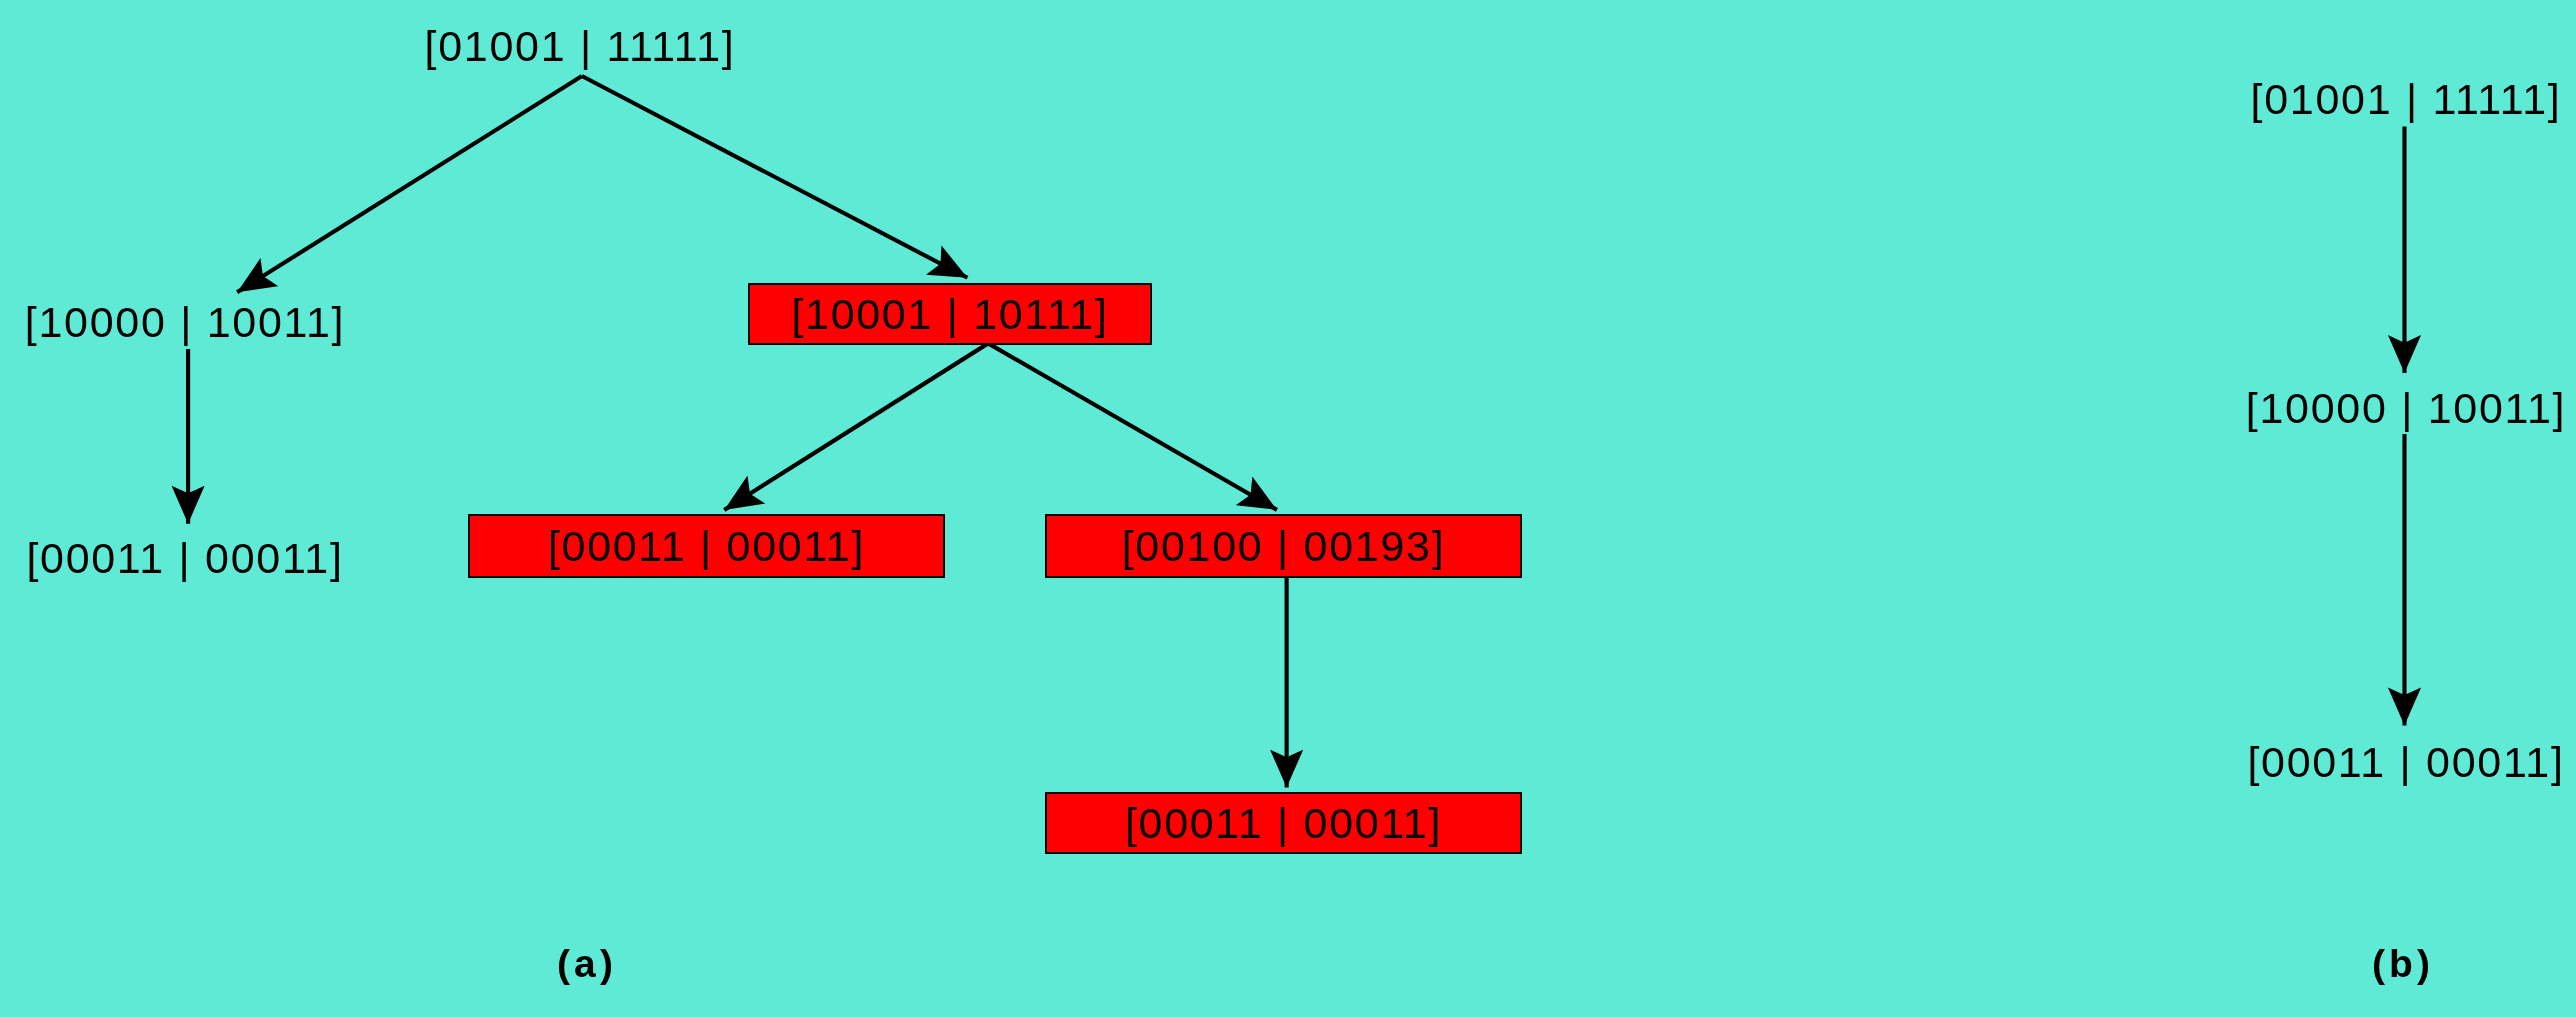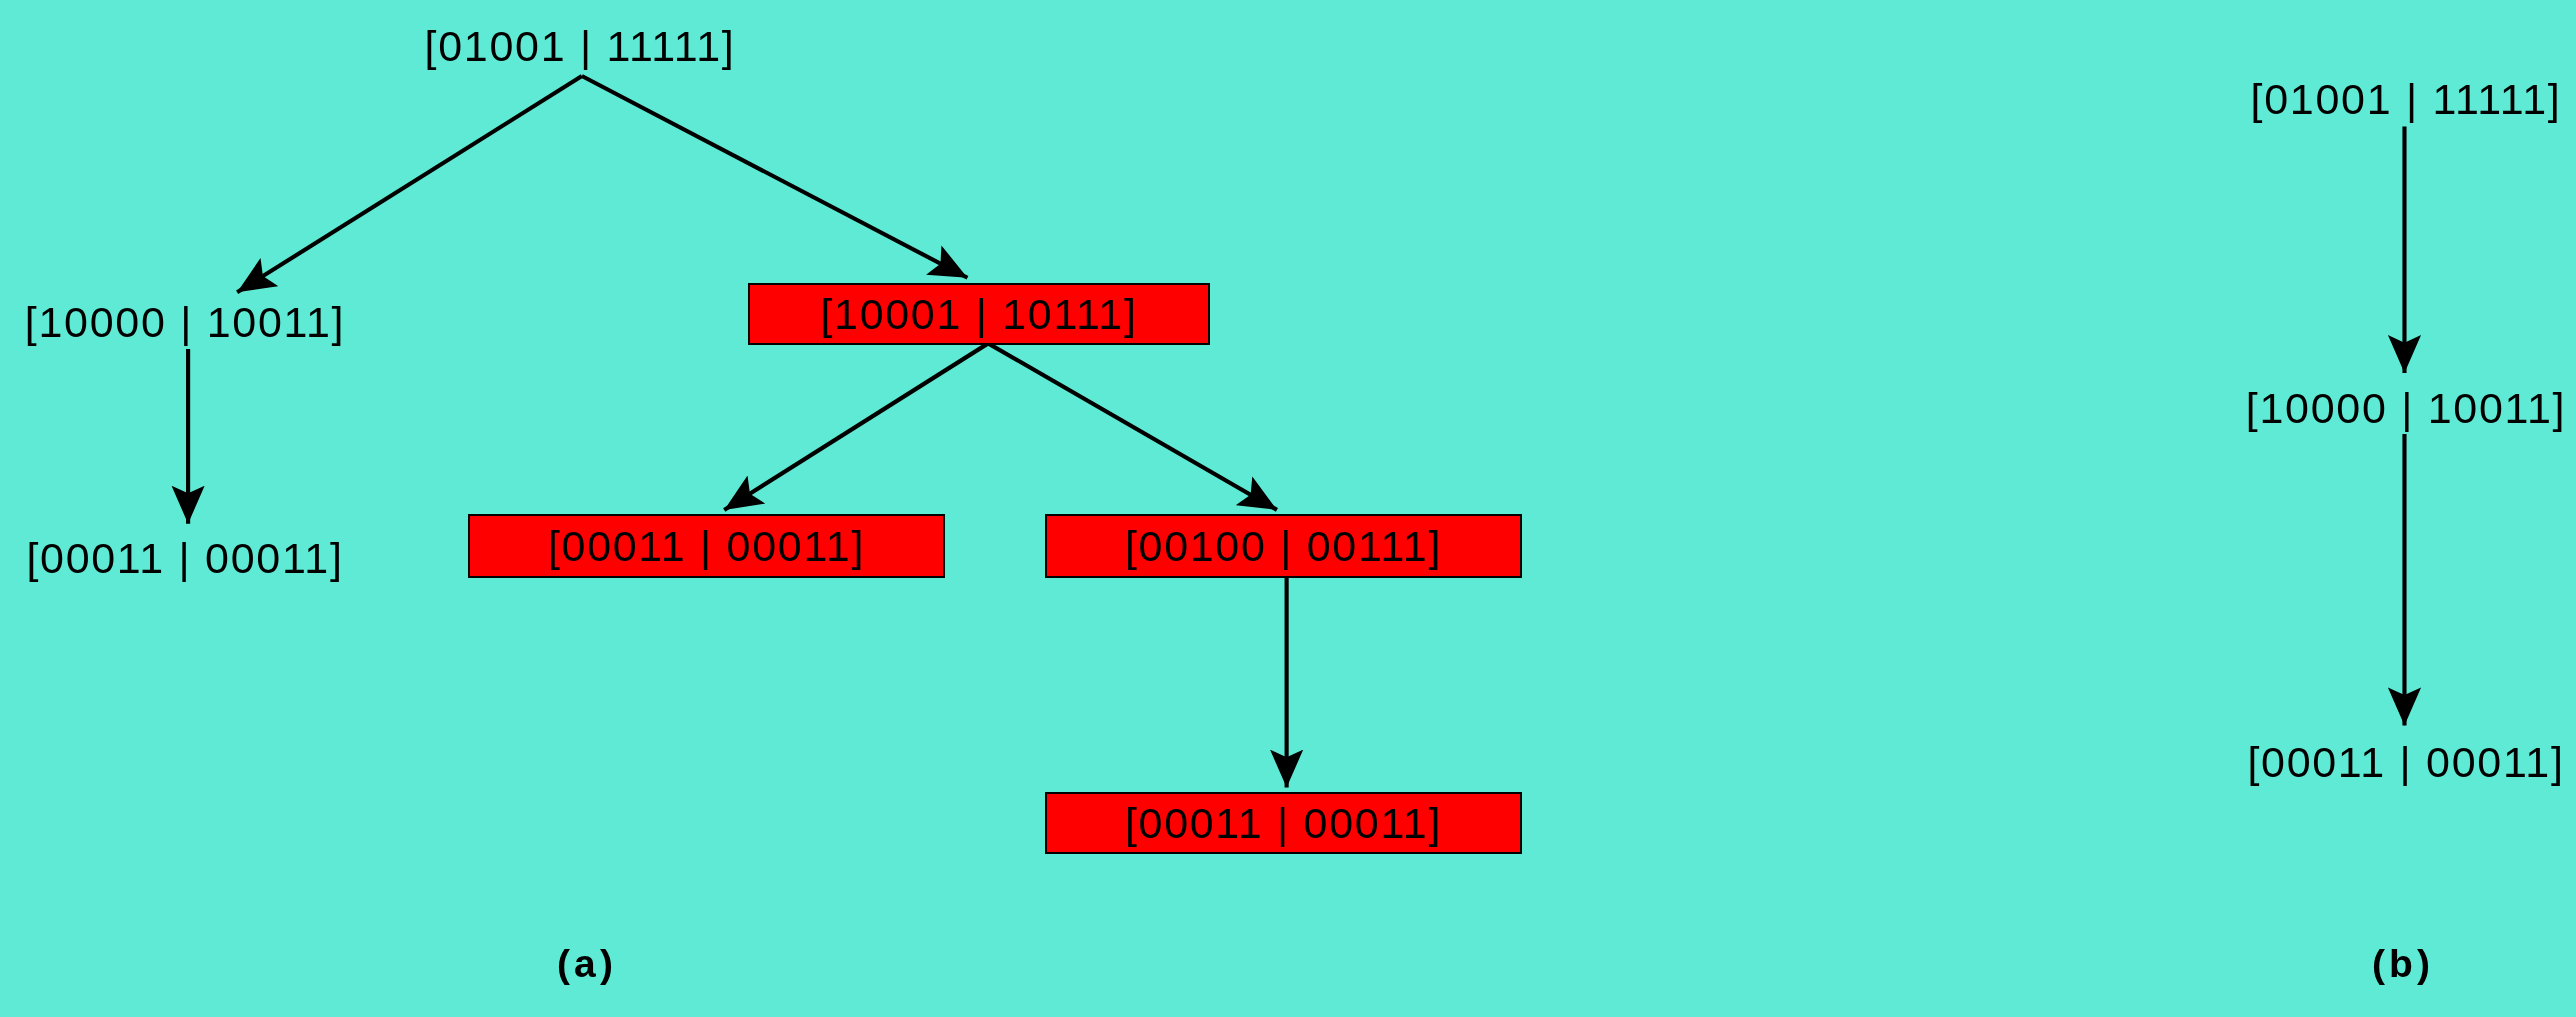--- a/index.html
+++ b/index.html
@@ -77,25 +77,25 @@
     <line x1="3480" y1="183" x2="3480" y2="540" marker-end="url(#arrowhead)"></line>
     <line x1="3480" y1="628" x2="3480" y2="1050" marker-end="url(#arrowhead)"></line>
   </svg>
 
   <div class="node plain" style="left:580px; top:46px;">[01001 | 11111]</div>
 
   <div class="node plain" style="left:185px; top:322px;">[10000 | 10011]</div>
 
   <div class="node plain" style="left:185px; top:558px;">[00011 | 00011]</div>
 
-  <div class="node highlight" style="left:748px; top:283px; width:462px; height:62px;">[10001 | 10111]</div>
+  <div class="node highlight" style="left:748px; top:283px; width:404px; height:62px;">[10001 | 10111]</div>
 
   <div class="node highlight" style="left:468px; top:514px; width:477px; height:64px;">[00011 | 00011]</div>
 
-  <div class="node highlight" style="left:1045px; top:514px; width:477px; height:64px;">[00100 | 00111]</div>
+  <div class="node highlight" style="left:1045px; top:514px; width:477px; height:64px;">[00100 | 00193]</div>
 
   <div class="node highlight" style="left:1045px; top:792px; width:477px; height:62px;">[00011 | 00011]</div>
 
   <div class="caption" style="left:587px; top:964px;">(a)</div>
 
   <div class="node plain" style="left:2406px; top:99px;">[01001 | 11111]</div>
 
   <div class="node plain" style="left:2406px; top:408px;">[10000 | 10011]</div>
 
   <div class="node plain" style="left:2406px; top:762px;">[00011 | 00011]</div>

